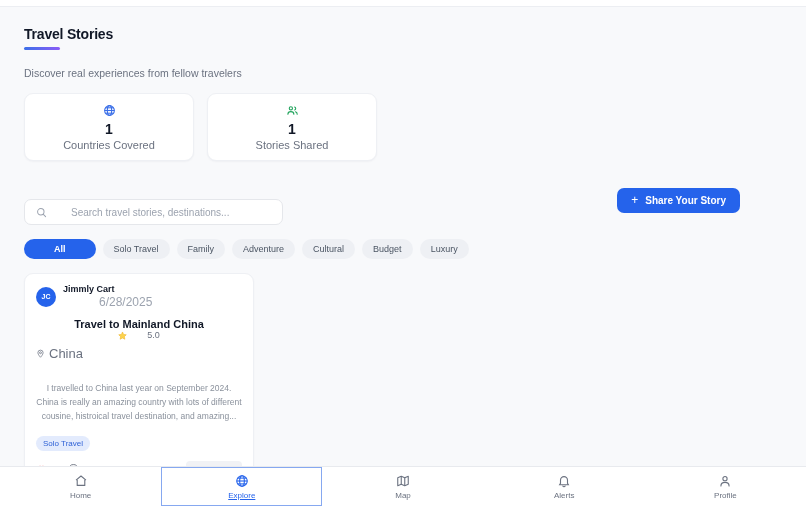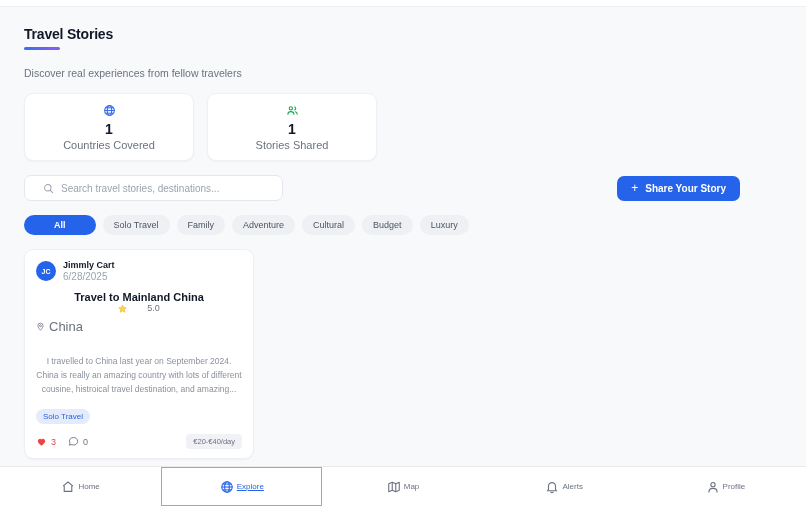--- a/index.html
+++ b/index.html
@@ -89,22 +89,23 @@
     margin-top: 14px;
   }
   .search-box {
     width: 259px;
     height: 26px;
     background: #ffffff;
     border: 1px solid #e5e7eb;
     border-radius: 7px;
     display: flex;
     align-items: center;
-    padding: 0 18px;
-    gap: 7px;
+    padding: 0 11px;
+    gap: 24px;
+    margin-top: 24px;
   }
   .search-input {
     border: none;
     outline: none;
     font-family: "Liberation Sans", sans-serif;
     font-size: 10px;
     color: #374151;
     background: transparent;
     width: 100%;
   }
@@ -167,21 +168,21 @@
     width: 20px; height: 20px;
     border-radius: 50%;
     background: #2563eb;
     color: #ffffff;
     font-size: 7px;
     font-weight: bold;
     display: flex; align-items: center; justify-content: center;
     flex: none;
   }
   .author-name { font-size: 9px; font-weight: bold; color: #111827; }
-  .author-date { font-size: 10px; color: #9ca3af; margin-top: 1px; }
+  .author-date { font-size: 12px; color: #9ca3af; margin-top: 1px; margin-left: 36px; }
 
   .story-title-row {
     display: flex;
     align-items: center;
     justify-content: space-between;
     margin-top: 9px;
     flex-direction: column;
   }
   .story-title { font-size: 11px; font-weight: bold; color: #111827; }
   .rating { display: flex; align-items: center; gap: 20px; font-size: 9px; color: #6b7280; }
@@ -232,21 +233,21 @@
     position: absolute;
     bottom: 0; left: 0; right: 0;
     height: 40px;
     background: #ffffff;
     border-top: 1px solid #e8eaee;
     display: flex;
   }
   .nav-item {
     flex: 1;
     display: flex;
-    flex-direction: row;
+    flex-direction: column;
     align-items: center;
     justify-content: center;
     gap: 3px;
     cursor: pointer;
     color: #6b7280;
     border: 1px solid transparent;
   }
   .nav-item.active {
     color: #2563eb;
     border: 1px solid #86a8f0;

